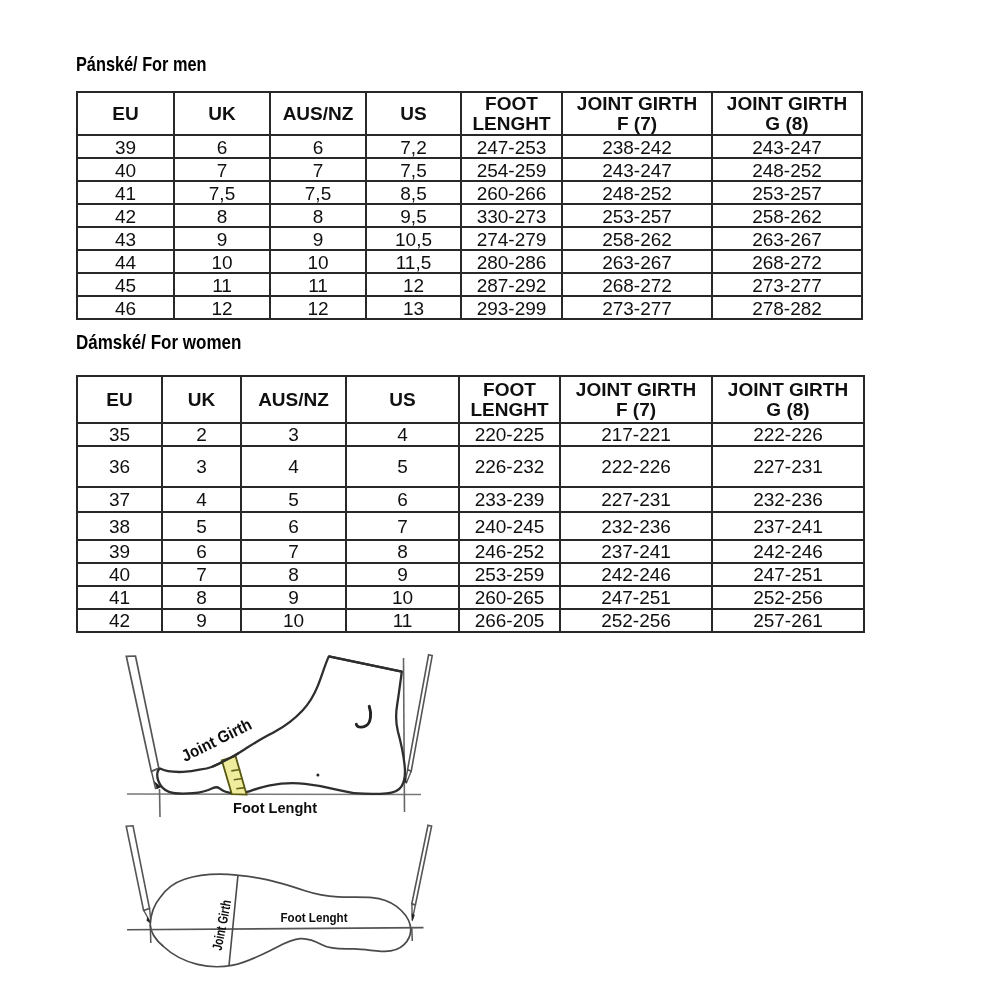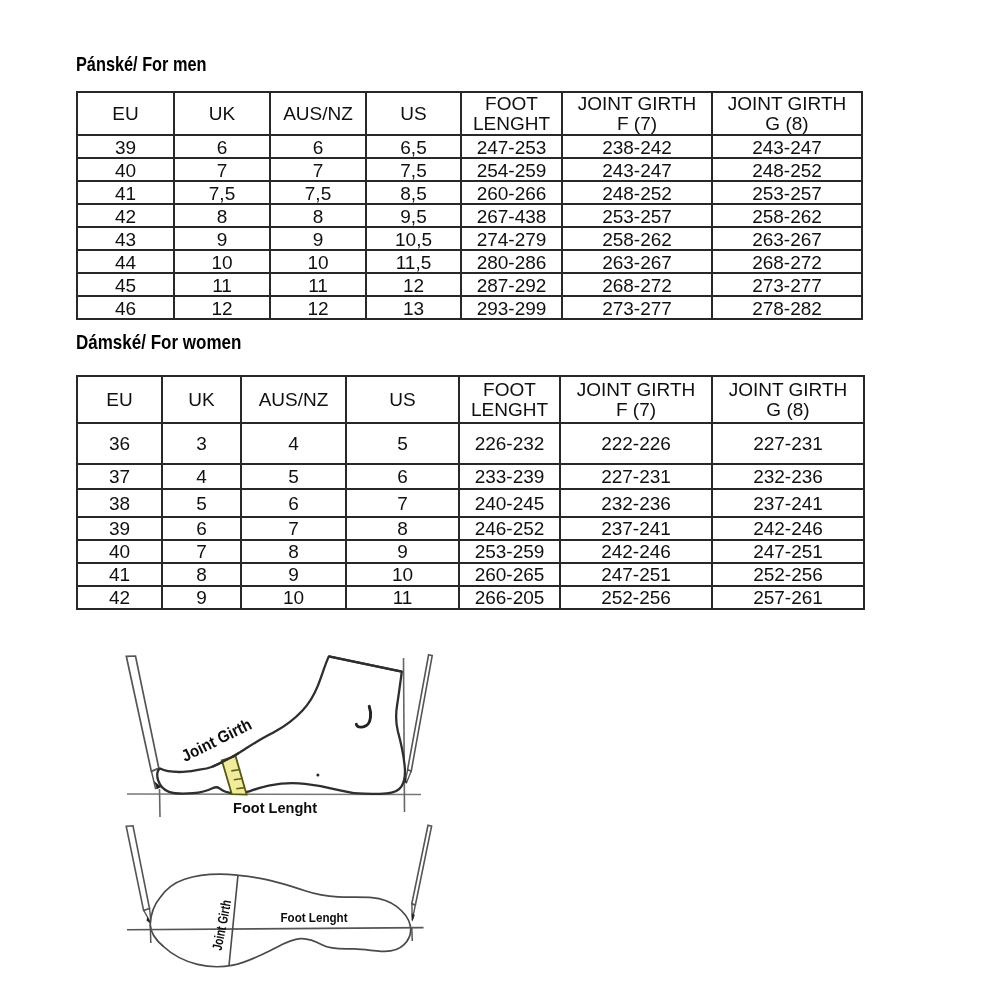--- a/index.html
+++ b/index.html
@@ -1,20 +1,20 @@
 <!DOCTYPE html>
 <html><head>
 <meta charset="utf-8">
 <style>
   html,body{margin:0;padding:0;background:#fff;}
   #page{position:relative;width:997px;height:997px;font-family:"Liberation Sans",sans-serif;background:#fff;overflow:hidden;}
   .ttl{position:absolute;font-weight:bold;font-size:21px;color:#000;white-space:nowrap;transform-origin:left top;}
   table.sz{border-collapse:collapse;table-layout:fixed;position:absolute;}
   .sz td,.sz th{line-height:19px;border:2px solid #282828;text-align:center;vertical-align:middle;padding:0;font-size:19px;color:#101010;overflow:hidden;font-weight:normal;}
-  .sz th{font-weight:normal;line-height:20px;}
+  .sz th{font-weight:bold;line-height:20px;}
   #t1 td{padding-top:2px;}
 </style>
 </head>
 <body>
 <div id="page">
 
   <div class="ttl" style="left:76px;top:52px;transform:scaleX(0.776);">Pánské/ For men</div>
 
   <table class="sz" id="t1" style="left:76px;top:91px;">
     <colgroup>
@@ -35,21 +35,21 @@
           <th>US</th>
           <th>FOOT<br>LENGHT</th>
           <th>JOINT GIRTH<br>F (7)</th>
           <th>JOINT GIRTH<br>G (8)</th>
         </tr>
 
     <tr style="height:21.7px">
           <td>39</td>
           <td>6</td>
           <td>6</td>
-          <td>6,5</td>
+          <td>7,2</td>
           <td>247-253</td>
           <td>238-242</td>
           <td>243-247</td>
         </tr>
 
     <tr style="height:21.7px">
           <td>40</td>
           <td>7</td>
           <td>7</td>
           <td>7,5</td>
@@ -66,21 +66,21 @@
           <td>260-266</td>
           <td>248-252</td>
           <td>253-257</td>
         </tr>
 
     <tr style="height:21.7px">
           <td>42</td>
           <td>8</td>
           <td>8</td>
           <td>9,5</td>
-          <td>267-438</td>
+          <td>330-273</td>
           <td>253-257</td>
           <td>258-262</td>
         </tr>
 
     <tr style="height:21.7px">
           <td>43</td>
           <td>9</td>
           <td>9</td>
           <td>10,5</td>
           <td>274-279</td>
@@ -137,20 +137,29 @@
         <tr style="height:47px">
           <th>EU</th>
           <th>UK</th>
           <th>AUS/NZ</th>
           <th>US</th>
           <th>FOOT<br>LENGHT</th>
           <th>JOINT GIRTH<br>F (7)</th>
           <th>JOINT GIRTH<br>G (8)</th>
         </tr>
 
+    <tr style="height:23.1px">
+          <td>35</td>
+          <td>2</td>
+          <td>3</td>
+          <td>4</td>
+          <td>220-225</td>
+          <td>217-221</td>
+          <td>222-226</td>
+        </tr>
 
     <tr style="height:41px">
           <td>36</td>
           <td>3</td>
           <td>4</td>
           <td>5</td>
           <td>226-232</td>
           <td>222-226</td>
           <td>227-231</td>
         </tr>

